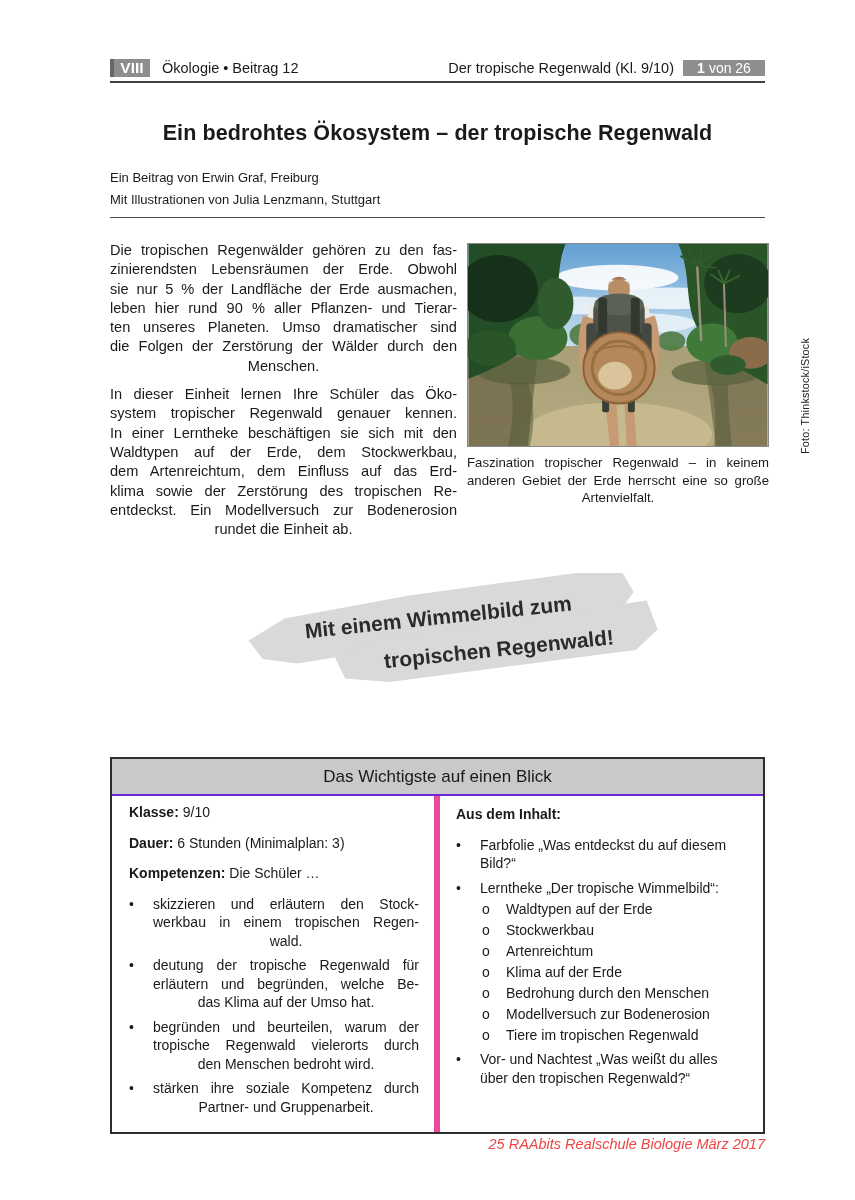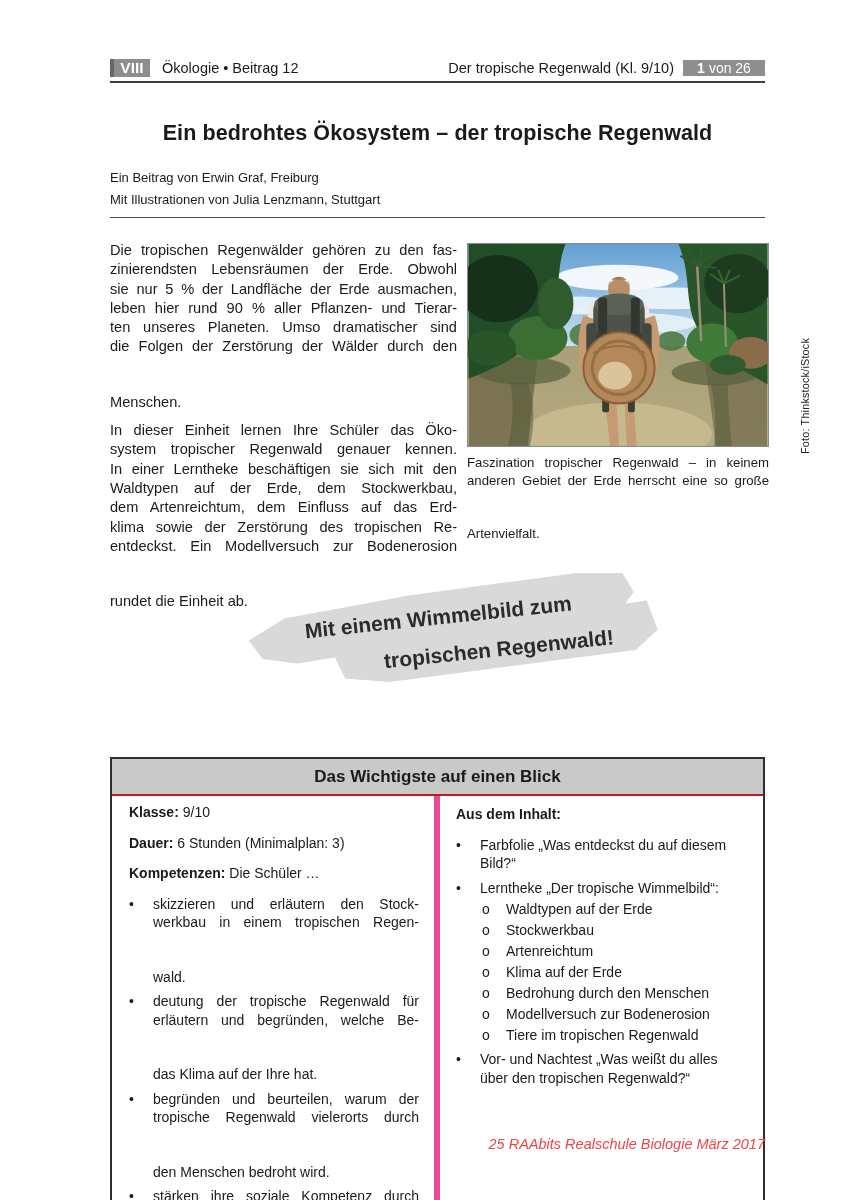--- a/index.html
+++ b/index.html
@@ -20,37 +20,37 @@
 
   .title { position:absolute; left:110px; top:121px; width:655px; text-align:center;
            font-size:21.5px; font-weight:bold; letter-spacing:.1px; }
   .byline { position:absolute; left:110px; top:167px; font-size:13px; line-height:22px; }
   .rule  { position:absolute; left:110px; top:217px; width:655px; border-top:1.5px solid #4a4a4a; }
 
   
   .intro-text { position:absolute; left:110px; top:241px; width:347px; font-size:14.6px; line-height:19.3px; }
   .para + .para { margin-top:9px; }
   .jline { text-align:justify; text-align-last:justify; }
-  .jline-last { text-align:left;margin-top:36px; }
+  .jline-last { text-align:center; }
 
   .photo-col { position:absolute; left:467px; top:243px; width:302px; }
   .photo-frame { display:block; border:1px solid #8a8a8a; }
   .photo-caption { margin-top:7px; font-size:13.2px; line-height:17.6px; }
   .photo-credit { position:absolute; left:799px; top:312px; height:142px;
                   writing-mode:vertical-rl; transform:rotate(180deg);
                   font-size:10.8px; letter-spacing:.2px; color:#222; white-space:nowrap; }
 
   
   .banner { position:absolute; left:233px; top:573px; }
   .banner text { font-family:"Liberation Sans", sans-serif; font-weight:bold; font-size:21px; fill:#2b2b2b; }
 
   
   .overview { position:absolute; left:110px; top:757px; width:655px; border:2px solid #2e2e2e; background:#fff; }
-  .ov-title { background:var(--table-header-gray,#c9c9c9); text-align:center; font-weight:bold;
-              font-size:17px; padding:8px 0 7px; border-bottom:2px solid #b91c1c; }
+  .ov-title { background:var(--table-header-gray,#c9c9c9); text-align:center; font-weight:normal;
+              font-size:17px; padding:8px 0 7px; border-bottom:2px solid #6d28d9; }
   .ov-body { display:flex; align-items:stretch; }
   .ov-left  { width:328px; border-right:6px solid #ec4899; padding:7px 15px 10px 17px; }
   .ov-right { flex:1; padding:9px 24px 10px 16px; }
   .ov-left, .ov-right { font-size:14px; line-height:18.5px; }
   .field { margin-bottom:12px; }
   .bullet-row { display:flex; margin-bottom:6px; }
   .bullet-marker { width:24px; flex:none; }
   .bullet-body { flex:1; }
   .sub-row { display:flex; margin-top:2.5px; }
   .sub-marker { width:26px; flex:none; padding-left:2px; }
@@ -204,21 +204,21 @@
                 <div class="jline">skizzieren und erläutern den Stock-</div>
                 <div class="jline">werkbau in einem tropischen Regen-</div>
                 <div class="jline-last">wald.</div>
               </div>
             </div>
             <div class="bullet-row">
               <span class="bullet-marker">•</span>
               <div class="bullet-body">
                 <div class="jline">deutung der tropische Regenwald für</div>
                 <div class="jline">erläutern und begründen, welche Be-</div>
-                <div class="jline-last">das Klima auf der Ihre hat.</div>
+                <div class="jline-last">das Klima auf der Umso hat.</div>
               </div>
             </div>
             <div class="bullet-row">
               <span class="bullet-marker">•</span>
               <div class="bullet-body">
                 <div class="jline">begründen und beurteilen, warum der</div>
                 <div class="jline">tropische Regenwald vielerorts durch</div>
                 <div class="jline-last">den Menschen bedroht wird.</div>
               </div>
             </div>

